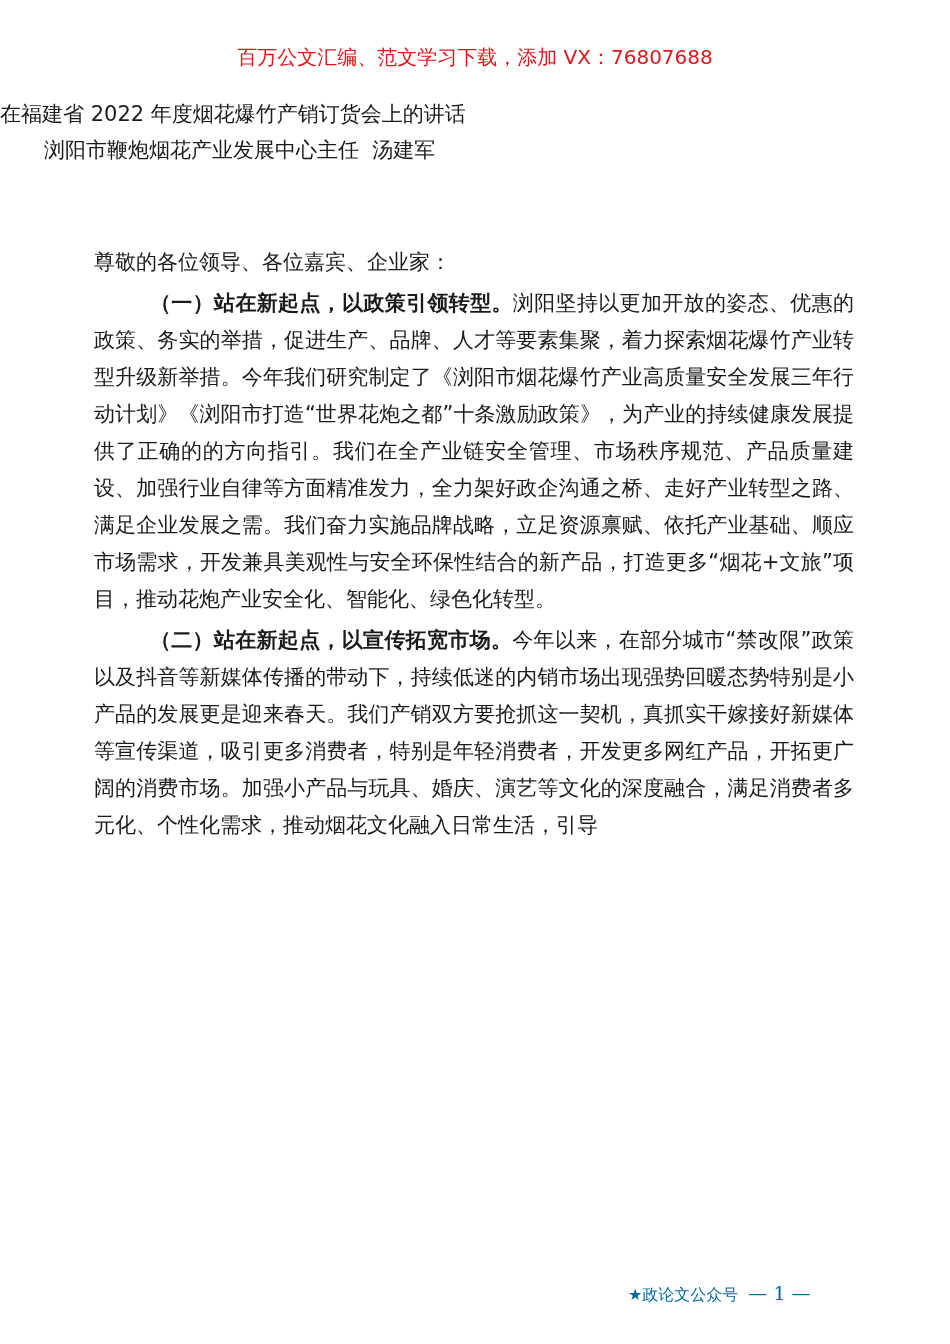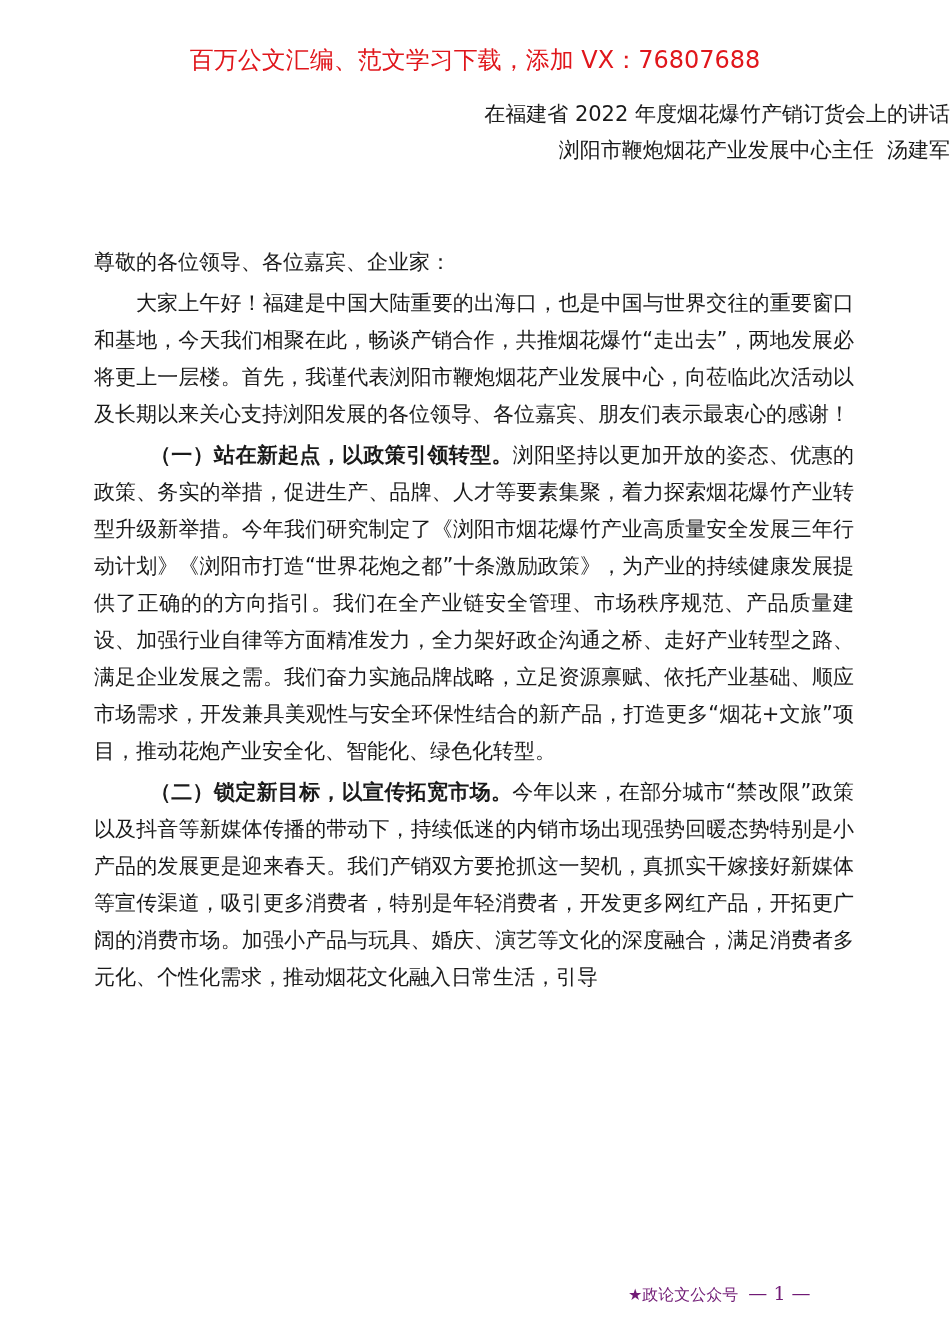--- a/index.html
+++ b/index.html
@@ -20,30 +20,30 @@
       left: 0; top: 0;
       width: 950px;
       height: 1344px;
     }
     .watermark {
       position: absolute;
       top: 44px;
       left: 0;
       width: 950px;
       text-align: center;
-      font-size: 24px;
+      font-size: 20px;
       color: #e0161b;
       letter-spacing: 0px;
     }
     .title-block {
       position: absolute;
       top: 96px;
       left: 0;
       width: 950px;
-      text-align: right;
+      text-align: left;
     }
     .title-line {
       font-size: 21px;
       line-height: 36px;
       height: 36px;
       color: #1a1a1a;
     }
     .body-text {
       position: absolute;
       left: 90px;
@@ -67,49 +67,48 @@
       text-indent: 56px;
     }
     .bold {
       font-weight: bold;
     }
     .footer {
       position: absolute;
       top: 1282px;
       left: 628px;
       font-size: 16px;
-      color: #701a75;
+      color: #0369a1;
       white-space: nowrap;
     }
     .footer .pg {
       font-family: "DejaVu Serif", "Liberation Serif", serif;
       font-size: 19px;
       margin-left: 10px;
     }
   </style>
 </head>
 <body>
 
 <div class="page">
 
   <div class="watermark">百万公文汇编、范文学习下载，添加 VX：76807688</div>
 
   <div class="title-block">
     <div class="title-line">在福建省 2022 年度烟花爆竹产销订货会上的讲话</div>
-    <div class="title-line" style="white-space: pre;">浏阳市鞭炮烟花产业发展中心主任  汤建军</div>
+    <div class="title-line" style="white-space: pre; margin-left: 44px;">浏阳市鞭炮烟花产业发展中心主任  汤建军</div>
   </div>
 
   <div class="body-text">
     <p class="salutation">尊敬的各位领导、各位嘉宾、企业家：</p>
 
-    <p class="para">大家上午好！福建是中国大陆重要的出海口，也是中国与世界交往的重要窗口和基地，今天我们相聚在此，畅谈产销合作，共推烟花爆竹“走出去”，两地发展必将更上一层楼。首先，我谨代表浏阳市鞭炮烟花产业发展中心，向莅临此次活动以及长期以来关心支持浏阳发展的各位领导、各位嘉宾、朋友们表示最衷心的感谢！</p>
 
 
     <p class="para-bold-lead"><span class="bold">（一）站在新起点，以政策引领转型。</span><span>浏阳坚持以更加开放的姿态、优惠的政策、务实的举措，促进生产、品牌、人才等要素集聚，着力探索烟花爆竹产业转型升级新举措。今年我们研究制定了《浏阳市烟花爆竹产业高质量安全发展三年行动计划》《浏阳市打造“世界花炮之都”十条激励政策》，为产业的持续健康发展提供了正确的的方向指引。我们在全产业链安全管理、市场秩序规范、产品质量建设、加强行业自律等方面精准发力，全力架好政企沟通之桥、走好产业转型之路、满足企业发展之需。我们奋力实施品牌战略，立足资源禀赋、依托产业基础、顺应市场需求，开发兼具美观性与安全环保性结合的新产品，打造更多“烟花+文旅”项目，推动花炮产业安全化、智能化、绿色化转型。</span></p>
 
-    <p class="para-bold-lead"><span class="bold">（二）锁定新目标，以宣传拓宽市场。</span><span>今年以来，在部分城市“禁改限”政策以及抖音等新媒体传播的带动下，持续低迷的内销市场出现强势回暖态势特别是小产品的发展更是迎来春天。我们产销双方要抢抓这一契机，真抓实干嫁接好新媒体等宣传渠道，吸引更多消费者，特别是年轻消费者，开发更多网红产品，开拓更广阔的消费市场。加强小产品与玩具、婚庆、演艺等文化的深度融合，满足消费者多元化、个性化需求，推动烟花文化融入日常生活，引导</span></p>
+    <p class="para-bold-lead"><span class="bold">（二）站在新起点，以宣传拓宽市场。</span><span>今年以来，在部分城市“禁改限”政策以及抖音等新媒体传播的带动下，持续低迷的内销市场出现强势回暖态势特别是小产品的发展更是迎来春天。我们产销双方要抢抓这一契机，真抓实干嫁接好新媒体等宣传渠道，吸引更多消费者，特别是年轻消费者，开发更多网红产品，开拓更广阔的消费市场。加强小产品与玩具、婚庆、演艺等文化的深度融合，满足消费者多元化、个性化需求，推动烟花文化融入日常生活，引导</span></p>
   </div>
 
   <div class="footer">
     <span>★政论文公众号</span><span class="pg">— 1 —</span>
   </div>
 
 </div>
 
 </body></html>

